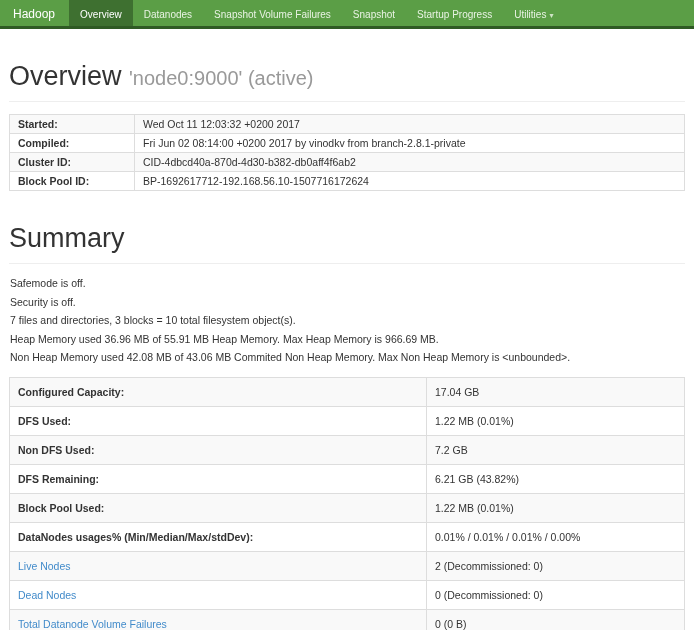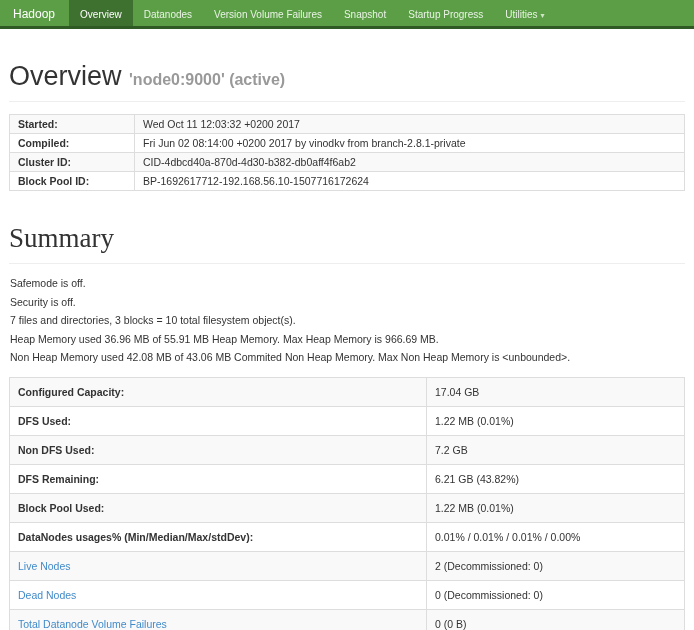--- a/index.html
+++ b/index.html
@@ -47,23 +47,23 @@
   h1.page-title {
     font-size: 27px;
     font-weight: 400;
     color: #333;
     margin-top: 32px;
     padding-bottom: 9px;
     border-bottom: 1px solid #eee;
     margin-bottom: 12px;
   }
   h1.page-title .subtitle {
-    font-size: 16px;
+    font-size: 20px;
     color: #999;
-    font-weight: 700;
+    font-weight: 400;
   }
   
   table {
     width: 100%;
     border-collapse: collapse;
     font-size: 10.5px;
     color: #333;
   }
   th, td {
     border: 1px solid #ddd;
@@ -85,30 +85,30 @@
     cursor: pointer;
     text-align: right;
   }
   
   .notes { margin: 13px 1px 14px 1px; }
   .notes .note-line {
     font-size: 10.5px;
     margin-bottom: 6.5px;
     color: #333;
   }
-  .summary-title { margin-top: 30px; font-family: Liberation Serif, serif; }
+  .summary-title { margin-top: 30px; }
 </style>
 </head>
 <body>
 
 <nav class="navbar">
   <span class="brand">Hadoop</span>
   <span class="nav-item active">Overview</span>
   <span class="nav-item">Datanodes</span>
-  <span class="nav-item">Version Volume Failures</span>
+  <span class="nav-item">Snapshot Volume Failures</span>
   <span class="nav-item">Snapshot</span>
   <span class="nav-item">Startup Progress</span>
   <span class="nav-item">
     <span>Utilities</span><span class="caret">▾</span>
   </span>
 </nav>
 
 <div class="container">
 
   <h1 class="page-title">

